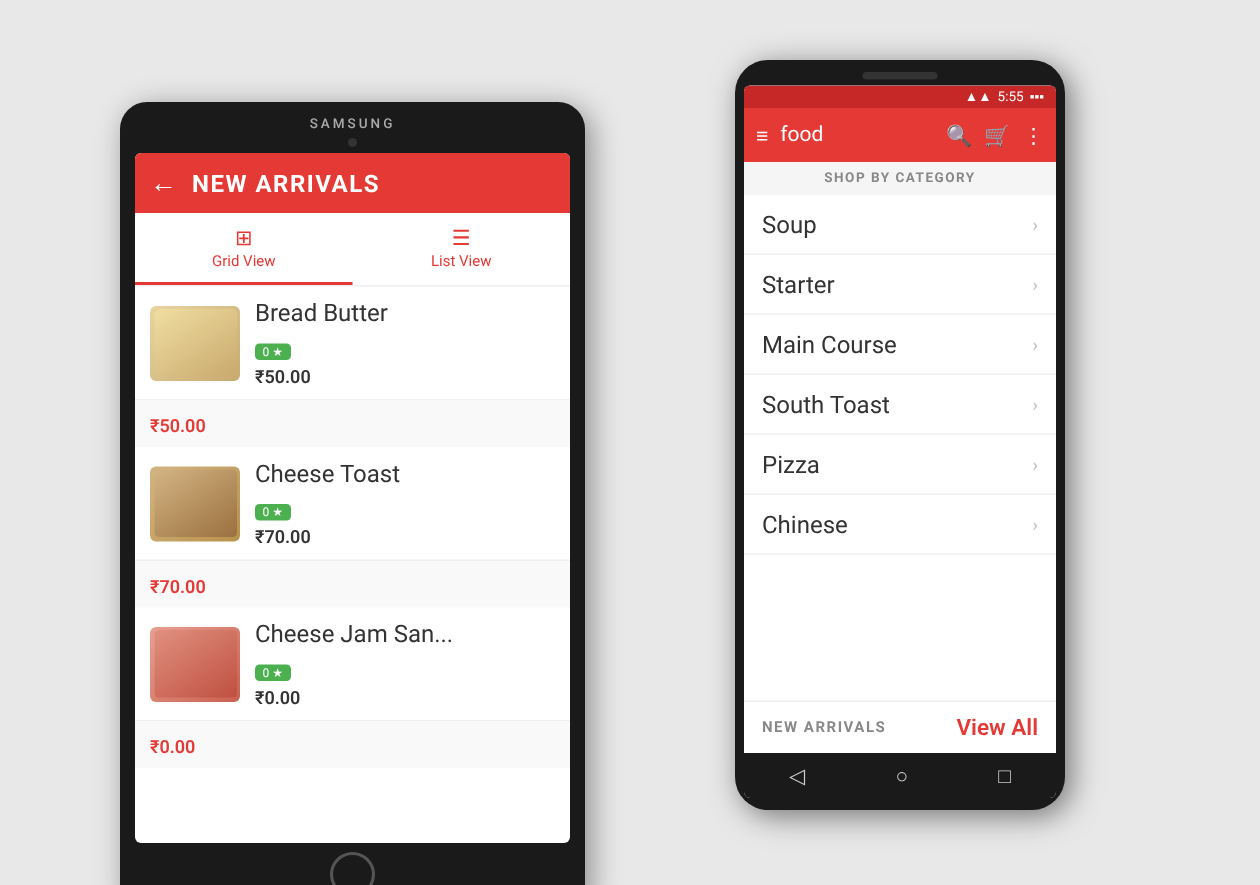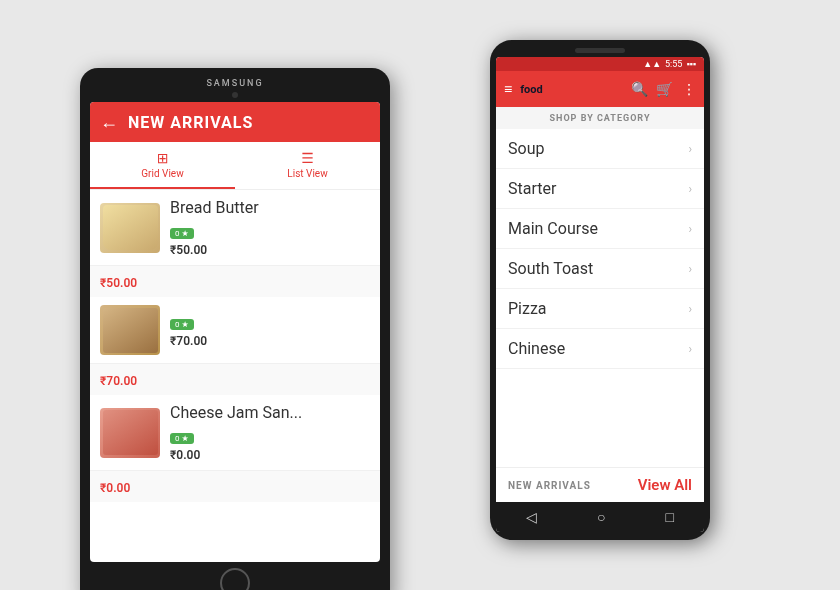--- a/index.html
+++ b/index.html
@@ -253,23 +253,23 @@
       flex-shrink: 0;
       gap: 8px;
     }
 
     .menu-icon {
       font-size: 14px;
       cursor: pointer;
     }
 
     .phone-title {
-      font-size: 11px;
-      font-weight: 700;
-      color: #0f172a;
+      font-size: 14px;
+      font-weight: 400;
+      color: #ffffff;
       flex: 1;
     }
 
     .toolbar-icons {
       display: flex;
       gap: 8px;
       align-items: center;
     }
 
     .toolbar-icons span {
@@ -453,20 +453,21 @@
         </div>
         <div class="price-row">
           <span class="price-label">₹50.00</span>
         </div>
 
         <div class="product-item">
           <div class="product-img toast">
             <div class="toast-slice"></div>
           </div>
           <div class="product-info">
+            <div class="product-name">Cheese Toast</div>
             <div class="product-badge">
               <span class="star-icon">0 ★</span>
             </div>
             <div class="product-price-top">₹70.00</div>
           </div>
         </div>
         <div class="price-row">
           <span class="price-label">₹70.00</span>
         </div>
 

